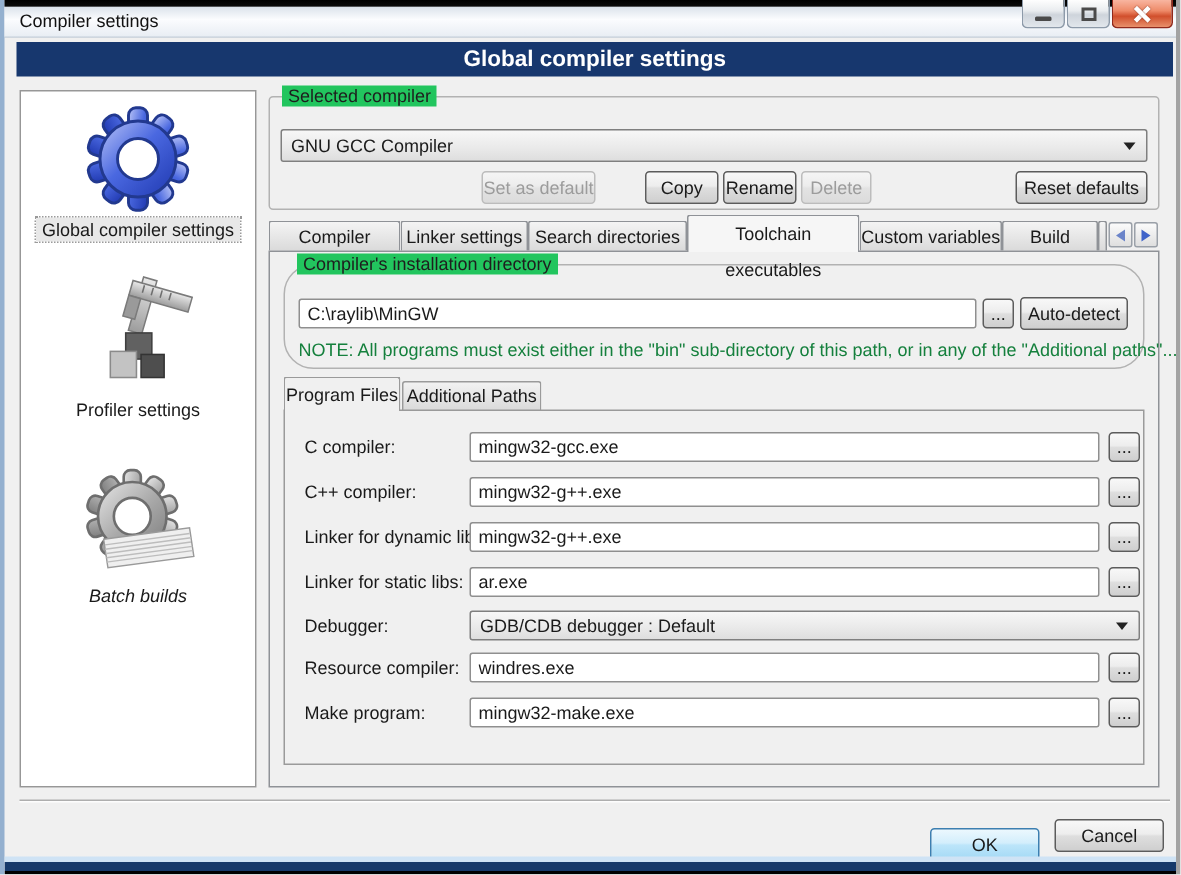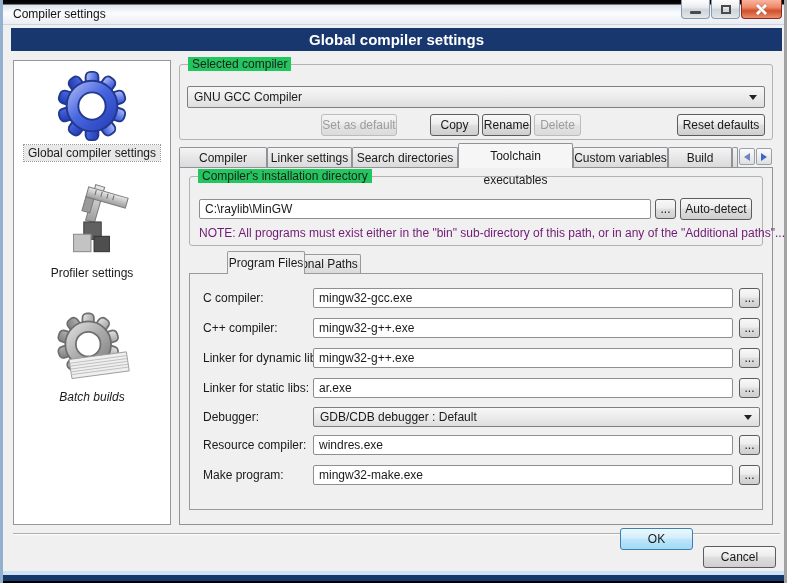--- a/index.html
+++ b/index.html
@@ -69,21 +69,21 @@
 
   .panel { position:absolute; left:176px; top:167px; width:594px; height:358px; border:1px solid #8f9297; background:#f0f0f0; }
 
   
   .subtab { position:absolute; font-size:12px; text-align:center; border:1px solid #9a9a9a; border-bottom:none;
     border-radius:2px 2px 0 0; background:linear-gradient(180deg,#f2f2f2,#d9d9d9); line-height:19px; cursor:default; }
   .subtab.active { background:#f0f0f0; z-index:5; }
   .subpanel { position:absolute; left:186px; top:273px; width:574px; height:237px; border:1px solid #9a9a9a; }
 
   .row-label { position:absolute; font-size:12px; color:#1a1a1a; white-space:nowrap; }
-  .note { position:absolute; font-size:12px; color:#701a75; white-space:nowrap; }
+  .note { position:absolute; font-size:12px; color:#15803d; white-space:nowrap; }
 
   .footer-sep { position:absolute; left:10px; top:533px; width:767px; height:2px;
     border-top:1px solid #aeaeae; border-bottom:1px solid #fdfdfd; }
 </style>
 </head>
 <body>
 
 <div class="window">
 
   <svg width="0" height="0" style="position:absolute" aria-hidden="true">
@@ -190,29 +190,29 @@
   <div class="tab" style="left:729px; width:6px;"></div>
   <div class="arrowbtn" style="left:736px;">
     <span class="tri-left"></span>
   </div>
   <div class="arrowbtn" style="left:753px;">
     <span class="tri-right"></span>
   </div>
 
   <div class="panel"></div>
 
-  <div class="groupbox" style="left:186px; top:176px; width:574px; height:70px;">
+  <div class="groupbox" style="left:186px; top:176px; width:574px; height:70px;border-radius:20px;">
     <span class="grouplabel">Compiler's installation directory</span>
   </div>
   <input class="input" style="left: 196px; top: 199px; width: 452px; height: 20px;" value="C:\raylib\MinGW">
   <div class="btn" style="left:652px; top:199px; width:21px; height:20px;">...</div>
   <div class="btn" style="left:677px; top:198px; width:72px; height:22px;">Auto-detect</div>
   <div class="note" style="left:196px; top:226px;">NOTE: All programs must exist either in the "bin" sub-directory of this path, or in any of the "Additional paths"...</div>
 
-  <div class="subtab active" style="left:186px; top:251px; width:78px; height:23px; line-height:22px;margin-left:38px;">Program Files</div>
+  <div class="subtab active" style="left:186px; top:251px; width:78px; height:23px; line-height:22px;">Program Files</div>
   <div class="subtab" style="left:265px; top:254px; width:93px; height:20px;">Additional Paths</div>
   <div class="subpanel"></div>
 
   <div class="row-label" style="left:200px; top:291px;">C compiler:</div>
   <input class="input" style="left: 310px; top: 288px; width: 420px; height: 20px;" value="mingw32-gcc.exe">
   <div class="btn" style="left:736px; top:288px; width:21px; height:20px;">...</div>
 
   <div class="row-label" style="left:200px; top:321px;">C++ compiler:</div>
   <input class="input" style="left: 310px; top: 318px; width: 420px; height: 20px;" value="mingw32-g++.exe">
   <div class="btn" style="left:736px; top:318px; width:21px; height:20px;">...</div>
@@ -233,17 +233,17 @@
 
   <div class="row-label" style="left:200px; top:438px;">Resource compiler:</div>
   <input class="input" style="left: 310px; top: 435px; width: 420px; height: 20px;" value="windres.exe">
   <div class="btn" style="left:736px; top:435px; width:21px; height:20px;">...</div>
 
   <div class="row-label" style="left:200px; top:468px;">Make program:</div>
   <input class="input" style="left: 310px; top: 465px; width: 420px; height: 20px;" value="mingw32-make.exe">
   <div class="btn" style="left:736px; top:465px; width:21px; height:20px;">...</div>
 
   <div class="footer-sep"></div>
-  <div class="btn primary" style="left:617px; top:528px; width:73px; height:22px;">OK</div>
+  <div class="btn primary" style="left:617px; top:552px; width:73px; height:22px;">OK</div>
   <div class="btn" style="left:700px; top:546px; width:73px; height:22px;">Cancel</div>
 
   <div class="frame-bottom"></div>
 </div>
 
 </body></html>

